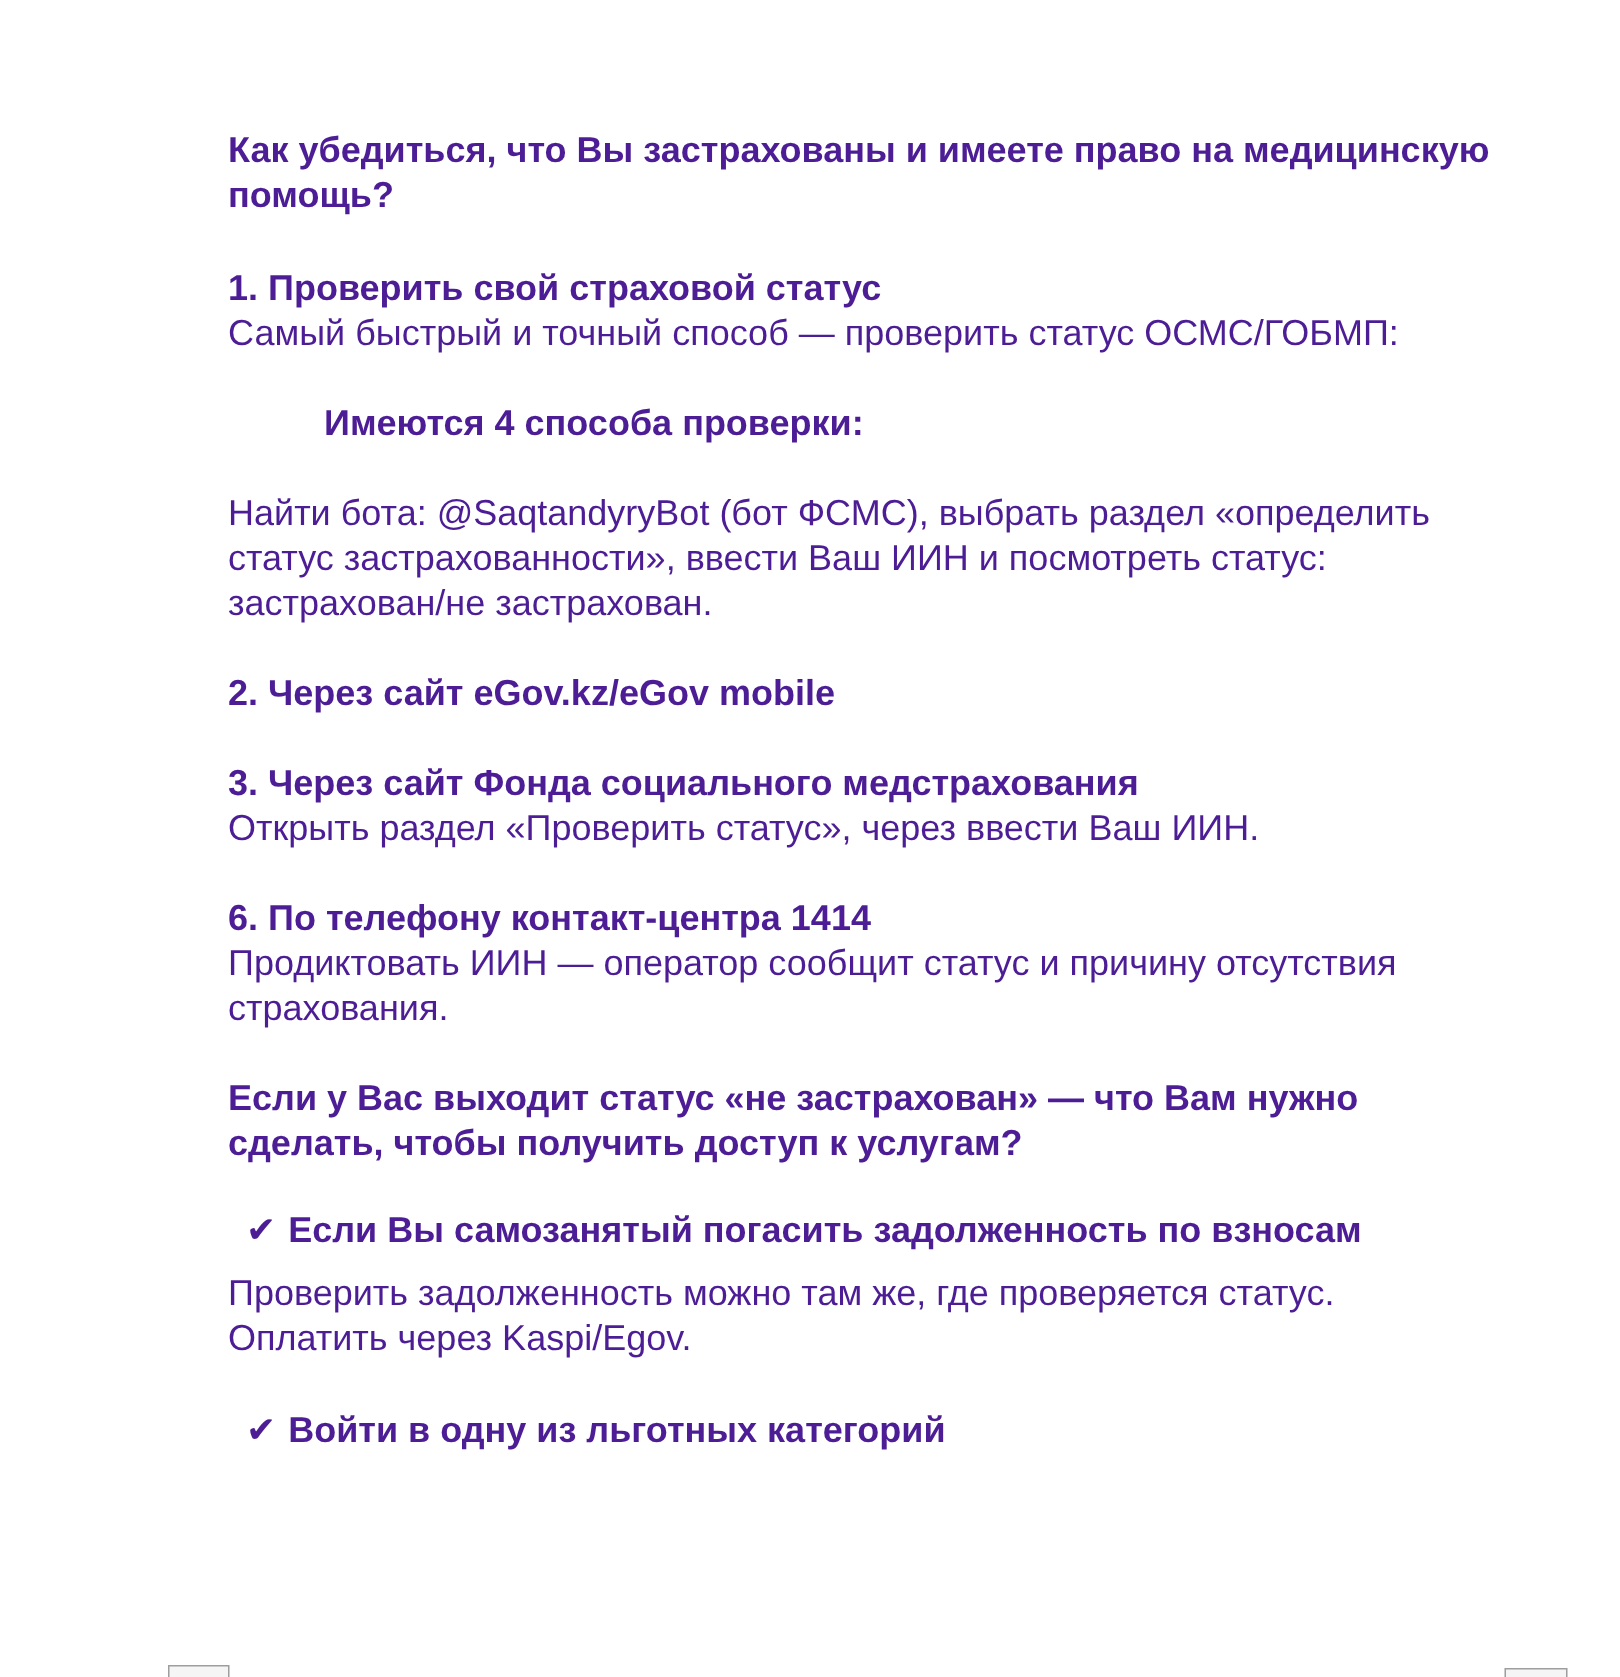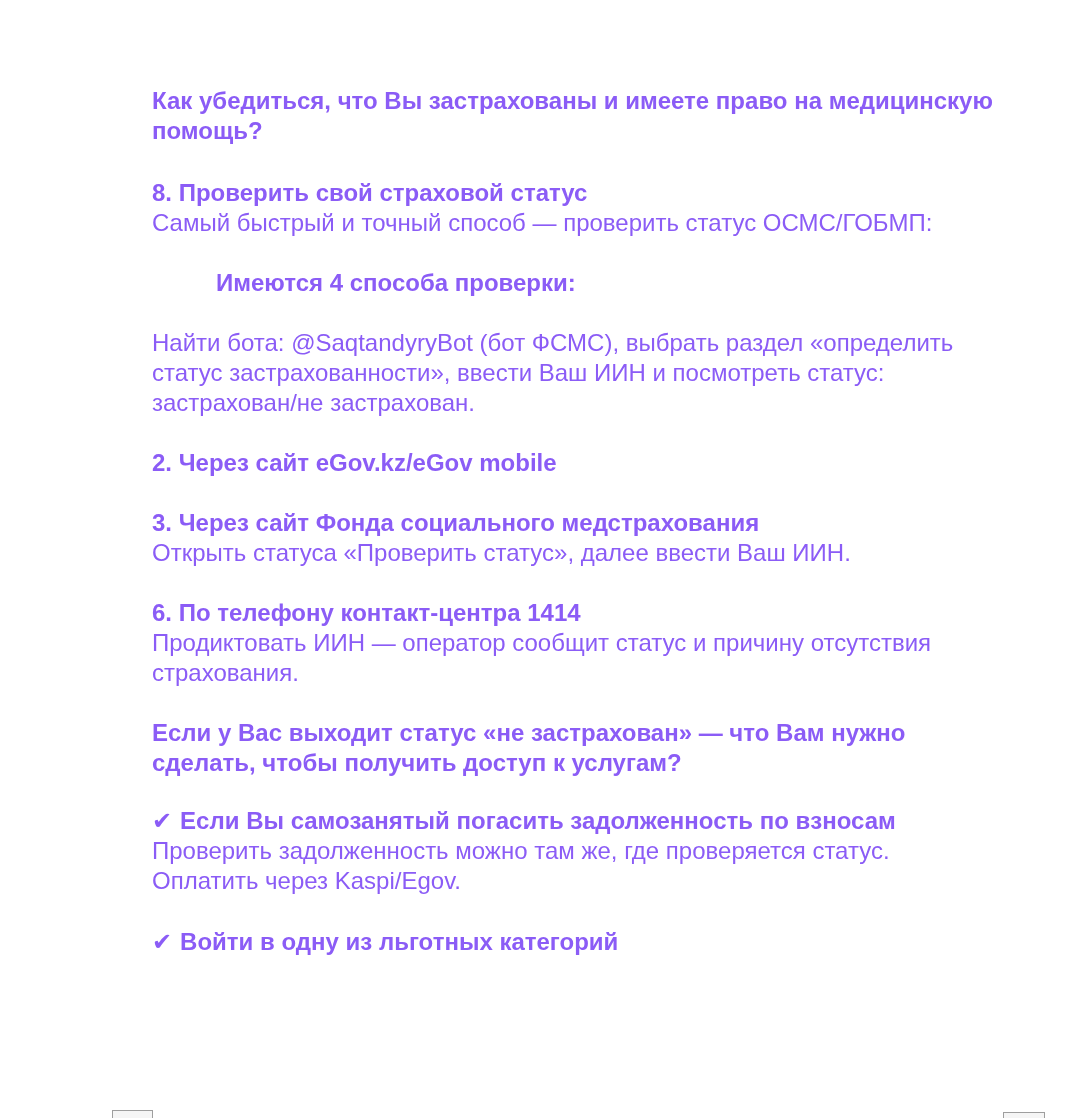--- a/index.html
+++ b/index.html
@@ -6,21 +6,21 @@
     margin: 0;
     padding: 0;
   }
   .page {
     position: relative;
     width: 1080px;
     height: 1118px;
     background: #ffffff;
     overflow: hidden;
     font-family: "Liberation Sans", "DejaVu Sans", sans-serif;
-    color: #8b5cf6;
+    color: #4c1d95;
   }
   .content {
     position: absolute;
     top: 86px;
     left: 152px;
     width: 860px;
     font-size: 24px;
     line-height: 30px;
   }
   .doc-title {
@@ -45,21 +45,21 @@
   }
   .big-gap {
     margin-top: 61px;
   }
   .section2-heading {
     font-weight: 700;
     margin: 0 0 28px 0;
   }
   .check-line {
     font-weight: 700;
-    margin: 0;
+    margin: 12px;
   }
   .check-icon {
     font-weight: 700;
     margin-right: 8px;
   }
   .check-block-gap {
     margin-top: 31px;
   }
   .partial-cell {
     position: absolute;
@@ -80,36 +80,36 @@
 </style>
 </head>
 <body>
 
 <div class="page">
   <div class="content">
 
     <p class="doc-title">Как убедиться, что Вы застрахованы и имеете право на медицинскую помощь?</p>
 
     <div>
-      <p class="sec-heading">8. Проверить свой страховой статус</p>
+      <p class="sec-heading">1. Проверить свой страховой статус</p>
       <p class="sec-body">Самый быстрый и точный способ — проверить статус ОСМС/ГОБМП:</p>
       <p class="sub-heading">Имеются 4 способа проверки:</p>
     </div>
 
     <div class="method">
       <p class="sec-body">Найти бота: @SaqtandyryBot (бот ФСМС), выбрать раздел «определить статус застрахованности», ввести Ваш ИИН и посмотреть статус: застрахован/не застрахован.</p>
     </div>
 
     <div class="method">
       <p class="sec-heading">2. Через сайт eGov.kz/eGov mobile</p>
     </div>
 
     <div class="method">
       <p class="sec-heading">3. Через сайт Фонда социального медстрахования</p>
-      <p class="sec-body">Открыть статуса «Проверить статус», далее ввести Ваш ИИН.</p>
+      <p class="sec-body">Открыть раздел «Проверить статус», через ввести Ваш ИИН.</p>
     </div>
 
     <div class="method">
       <p class="sec-heading">6. По телефону контакт-центра 1414</p>
       <p class="sec-body">Продиктовать ИИН — оператор сообщит статус и причину отсутствия страхования.</p>
     </div>
 
     <div>
       <p class="section2-heading big-gap">Если у Вас выходит статус «не застрахован» — что Вам нужно сделать, чтобы получить доступ к услугам?</p>
 

